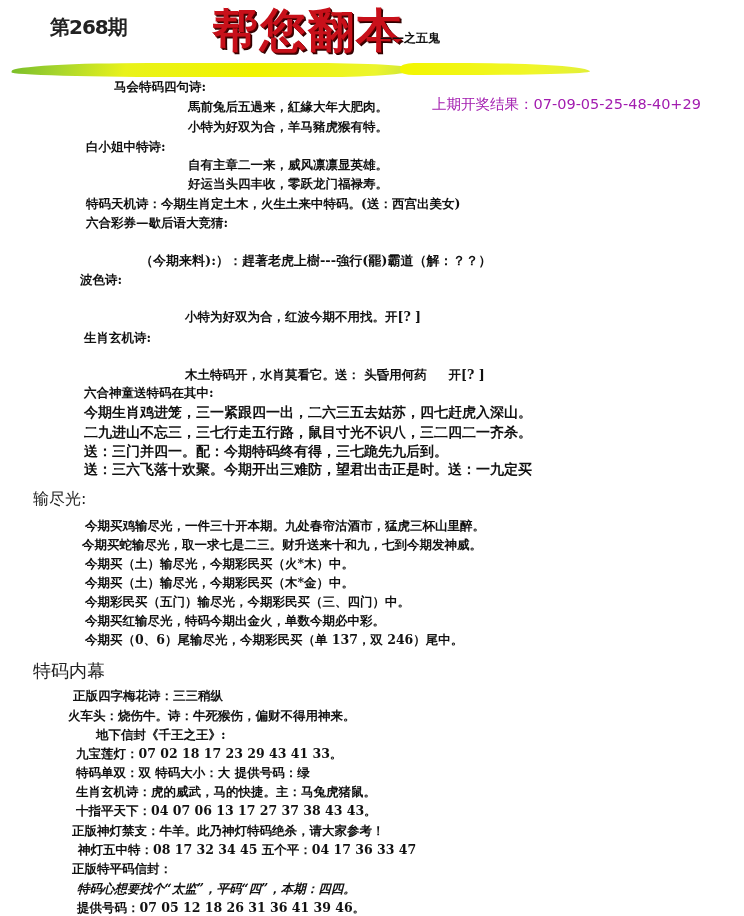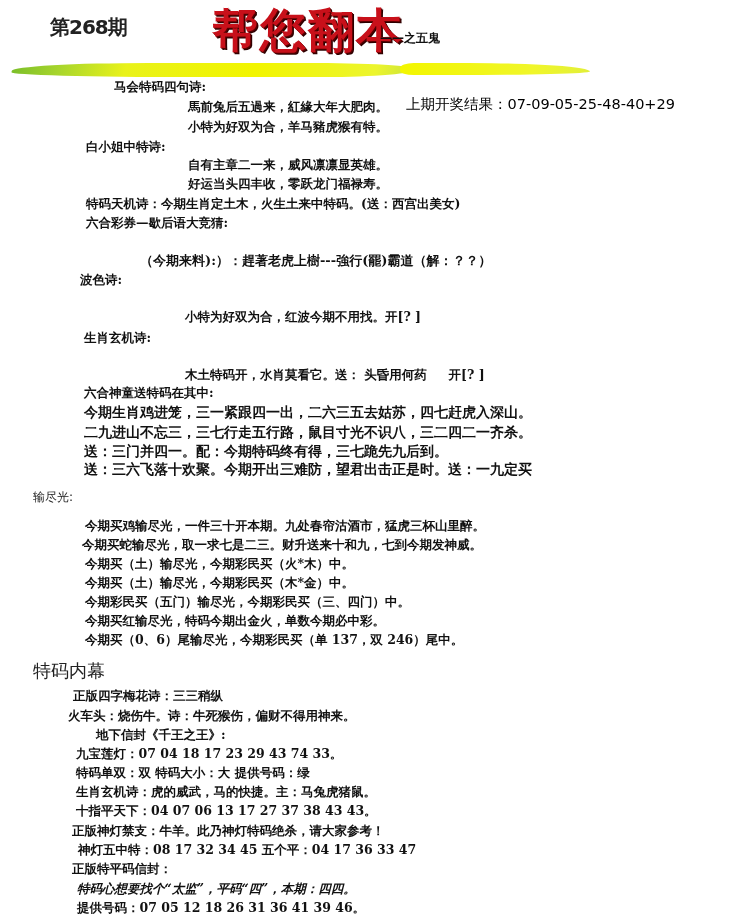--- a/index.html
+++ b/index.html
@@ -28,27 +28,27 @@
     border-radius: 60% 50% 40% 80% / 100% 80% 100% 60%;
     transform: skewX(-14deg);
   }
   .swoosh.right {
     left: 400px; top: 63px; width: 190px; height: 12px;
     background: linear-gradient(90deg, #f3f600 0%, #f0f62a 70%, #e2ef3a 100%);
     border-radius: 10% 90% 100% 10% / 60% 100% 40% 50%;
     transform: none;
   }
   .result {
-    left: 406px; top: 95px; font-family: "DejaVu Sans", sans-serif;
-    font-size: 14.5px; color: #000000;
+    left: 432px; top: 95px; font-family: "DejaVu Sans", sans-serif;
+    font-size: 14.5px; color: #a21caf;
   }
   .b { font-weight: bold; font-size: 12.5px; }
   .big { font-weight: bold; font-size: 14px; }
   .heading {
-    font-family: "DejaVu Sans", sans-serif; font-size: 12px; color: #222;
+    font-family: "DejaVu Sans", sans-serif; font-size: 16px; color: #222;
   }
 </style>
 </head>
 <body>
 
 <div class="abs issue">第268期</div>
 <div class="abs brand">帮您翻本</div>
 <div class="abs brand-sub">——之五鬼</div>
 <div class="abs swoosh"></div>
 <div class="abs swoosh right"></div>
@@ -87,21 +87,21 @@
 <div class="abs b" style="left:85px;top:556px;">今期买（土）输尽光，今期彩民买（火*木）中。</div>
 <div class="abs b" style="left:85px;top:575px;">今期买（土）输尽光，今期彩民买（木*金）中。</div>
 <div class="abs b" style="left:85px;top:594px;">今期彩民买（五门）输尽光，今期彩民买（三、四门）中。</div>
 <div class="abs b" style="left:85px;top:613px;">今期买红输尽光，特码今期出金火，单数今期必中彩。</div>
 <div class="abs b" style="left:85px;top:632px;">今期买（0、6）尾输尽光，今期彩民买（单 137，双 246）尾中。</div>
 
 <div class="abs heading" style="left:33px;top:659px;font-size:18px;">特码内幕</div>
 <div class="abs b" style="left:73px;top:688px;">正版四字梅花诗：三三稍纵</div>
 <div class="abs b" style="left:68px;top:708px;">火车头：烧伤牛。诗：牛死猴伤，偏财不得用神来。</div>
 <div class="abs b" style="left:96px;top:727px;">地下信封《千王之王》:</div>
-<div class="abs b" style="left:76px;top:746px;">九宝莲灯：07 04 18 17 23 29 43 74 33。</div>
+<div class="abs b" style="left:76px;top:746px;">九宝莲灯：07 02 18 17 23 29 43 41 33。</div>
 <div class="abs b" style="left:76px;top:765px;">特码单双：双 特码大小：大 提供号码：绿</div>
 <div class="abs b" style="left:76px;top:784px;">生肖玄机诗：虎的威武，马的快捷。主：马兔虎猪鼠。</div>
 <div class="abs b" style="left:76px;top:803px;">十指平天下：04 07 06 13 17 27 37 38 43 43。</div>
 <div class="abs b" style="left:72px;top:823px;">正版神灯禁支：牛羊。此乃神灯特码绝杀，请大家参考！</div>
 <div class="abs b" style="left:78px;top:842px;">神灯五中特：08 17 32 34 45 五个平：04 17 36 33 47</div>
 <div class="abs b" style="left:72px;top:861px;">正版特平码信封：</div>
 <div class="abs b" style="left:77px;top:881px;font-style:italic;">特码心想要找个“太监”，平码“四”，本期：四四。</div>
 <div class="abs b" style="left:77px;top:900px;">提供号码：07 05 12 18 26 31 36 41 39 46。</div>
 
 </body></html>

